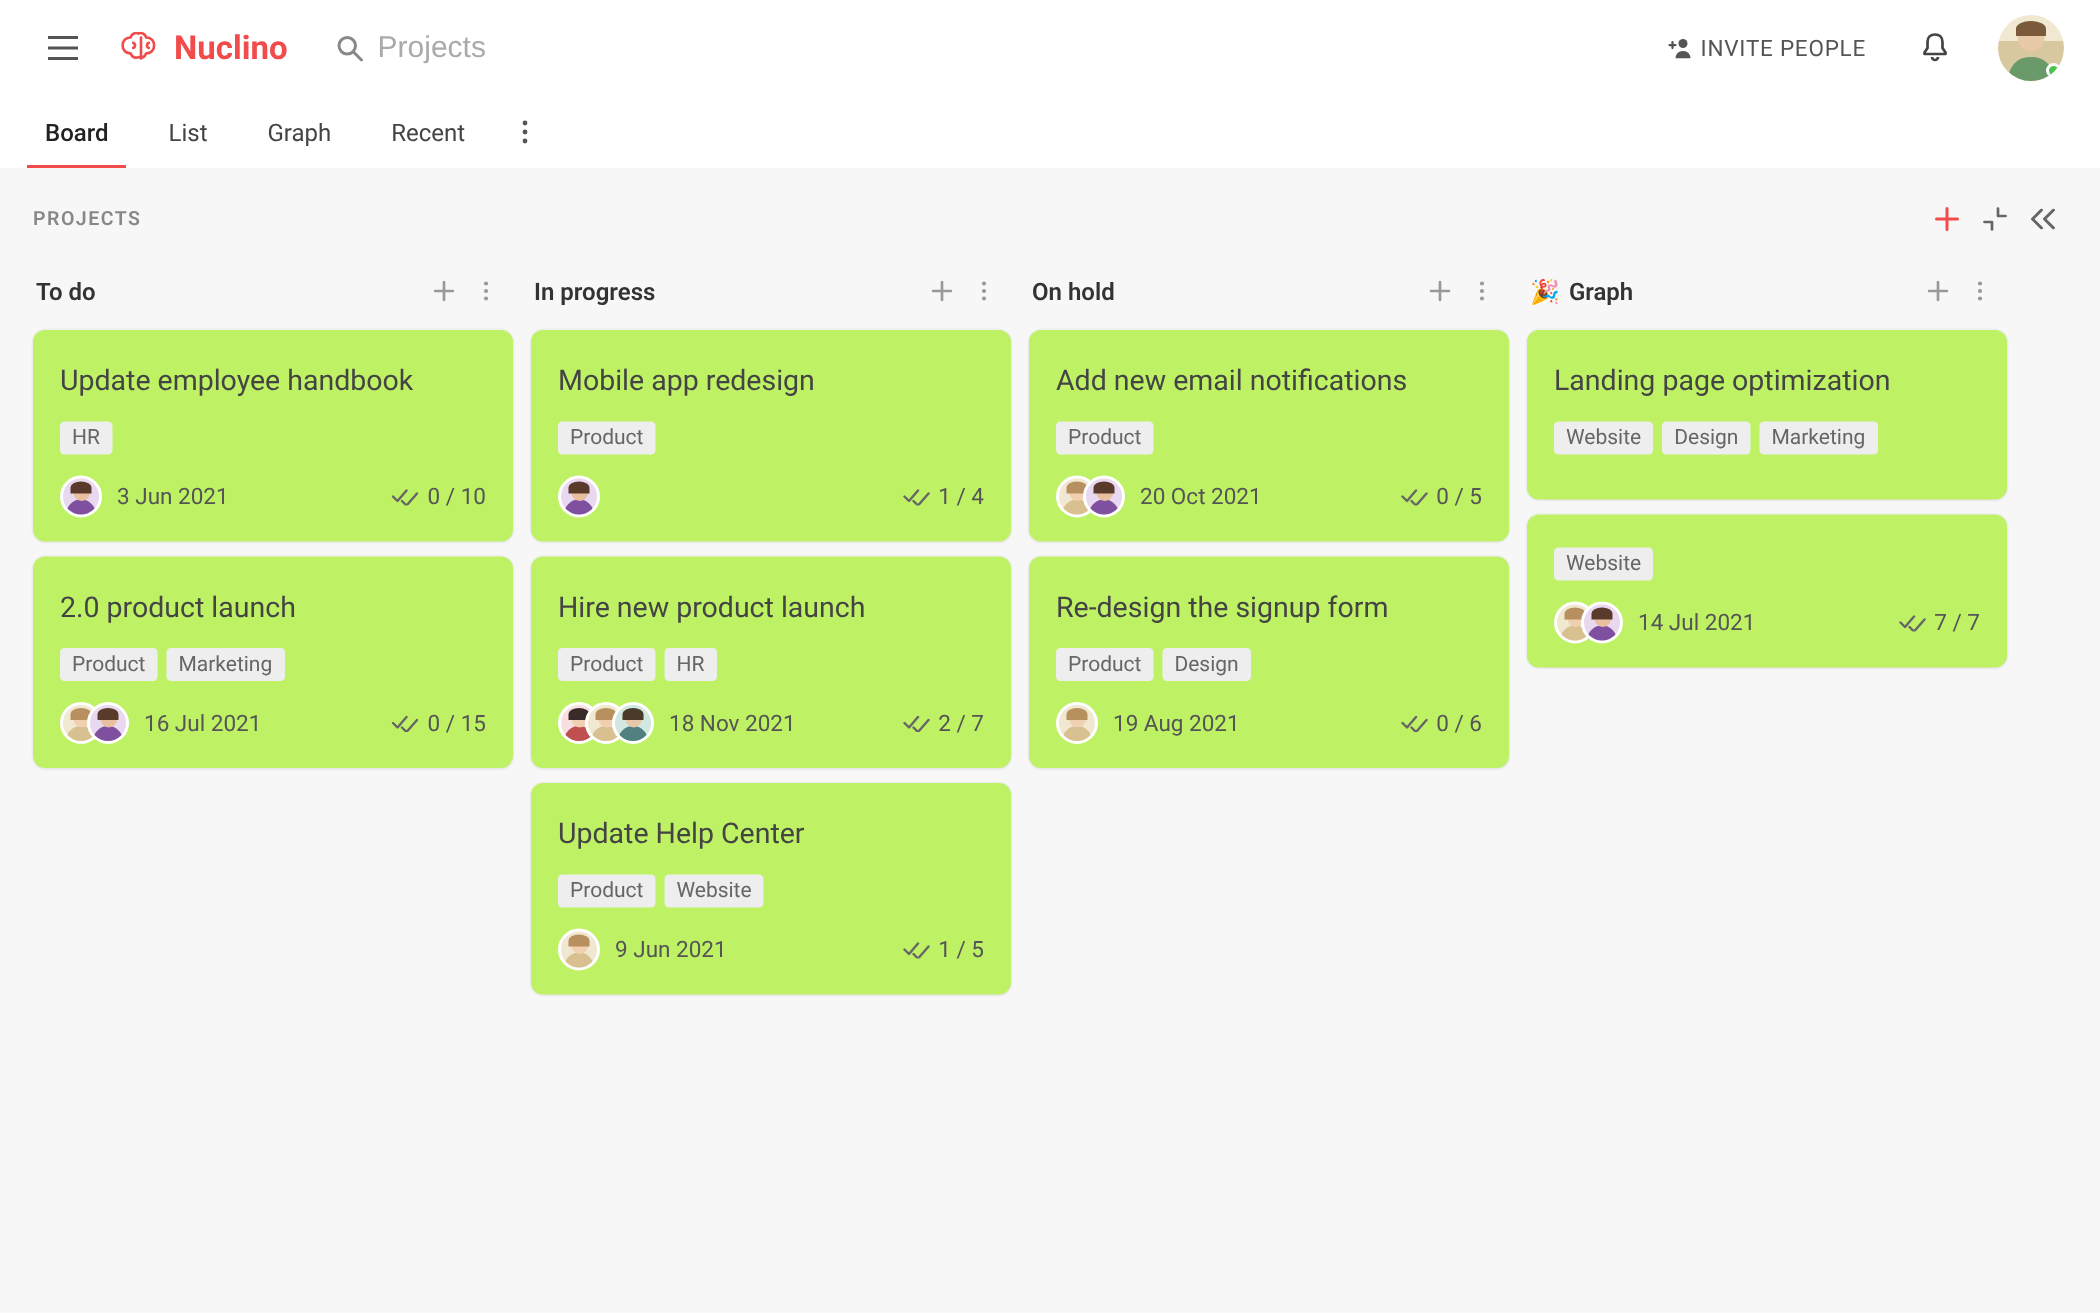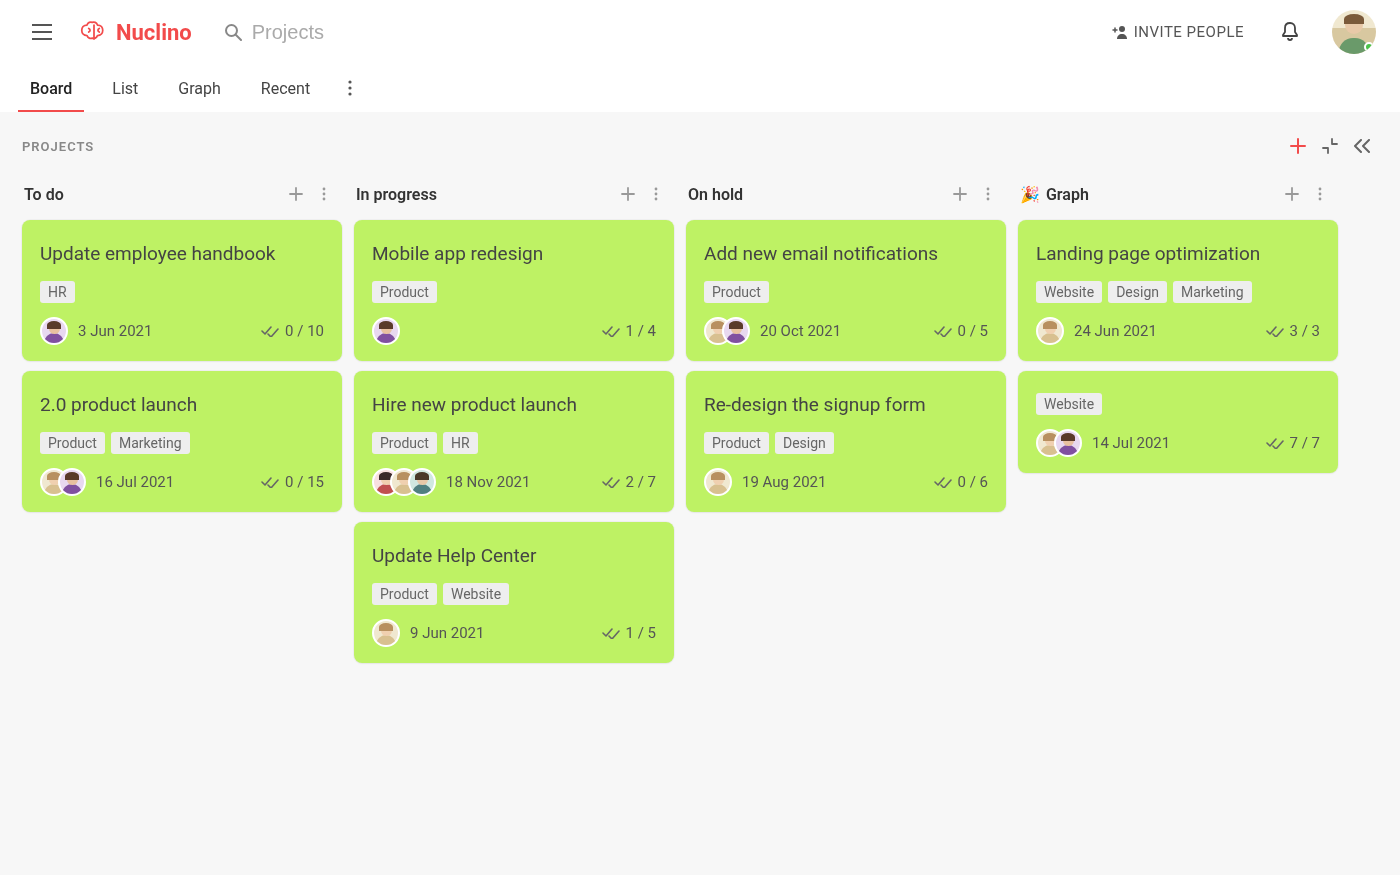--- a/index.html
+++ b/index.html
@@ -523,37 +523,20 @@
             </svg>
           </div>
         </div>
         <div class="card">
           <div class="card-title">Landing page optimization</div>
           <div class="tags">
             <span class="tag">Website</span>
             <span class="tag">Design</span>
             <span class="tag">Marketing</span>
           </div>
-          <div class="card-footer">
-            <div class="avatars">
-              <div class="mini-avatar" style="background: rgb(240, 232, 208);">
-                <div class="bod" style="background:#d8c090"></div>
-                <div class="head" style="background:#f0d0b0"></div>
-                <div class="hair" style="background:#b89060"></div>
-              </div>
-            </div>
-            <span class="date">24 Jun 2021</span>
-            <div class="footer-spacer"></div>
-            <div class="checklist">
-              <svg width="18" height="12" viewBox="0 0 18 12">
-                <path d="M1 6l3 3L10 2M7 9l3 3L17 4" stroke="#666" stroke-width="1.6" fill="none" stroke-linecap="round" stroke-linejoin="round"></path>
-              </svg>
-              <span>3 / 3</span>
-            </div>
-          </div>
         </div>
         <div class="card">
           <div class="tags">
             <span class="tag">Website</span>
           </div>
           <div class="card-footer">
             <div class="avatars">
               <div class="mini-avatar" style="background: rgb(240, 232, 208);">
                 <div class="bod" style="background:#d8c090"></div>
                 <div class="head" style="background:#f0d0b0"></div>

